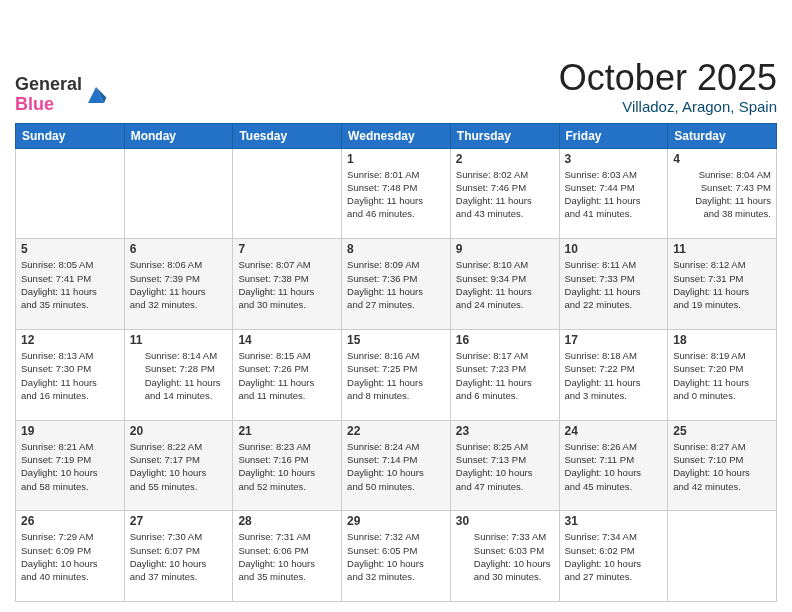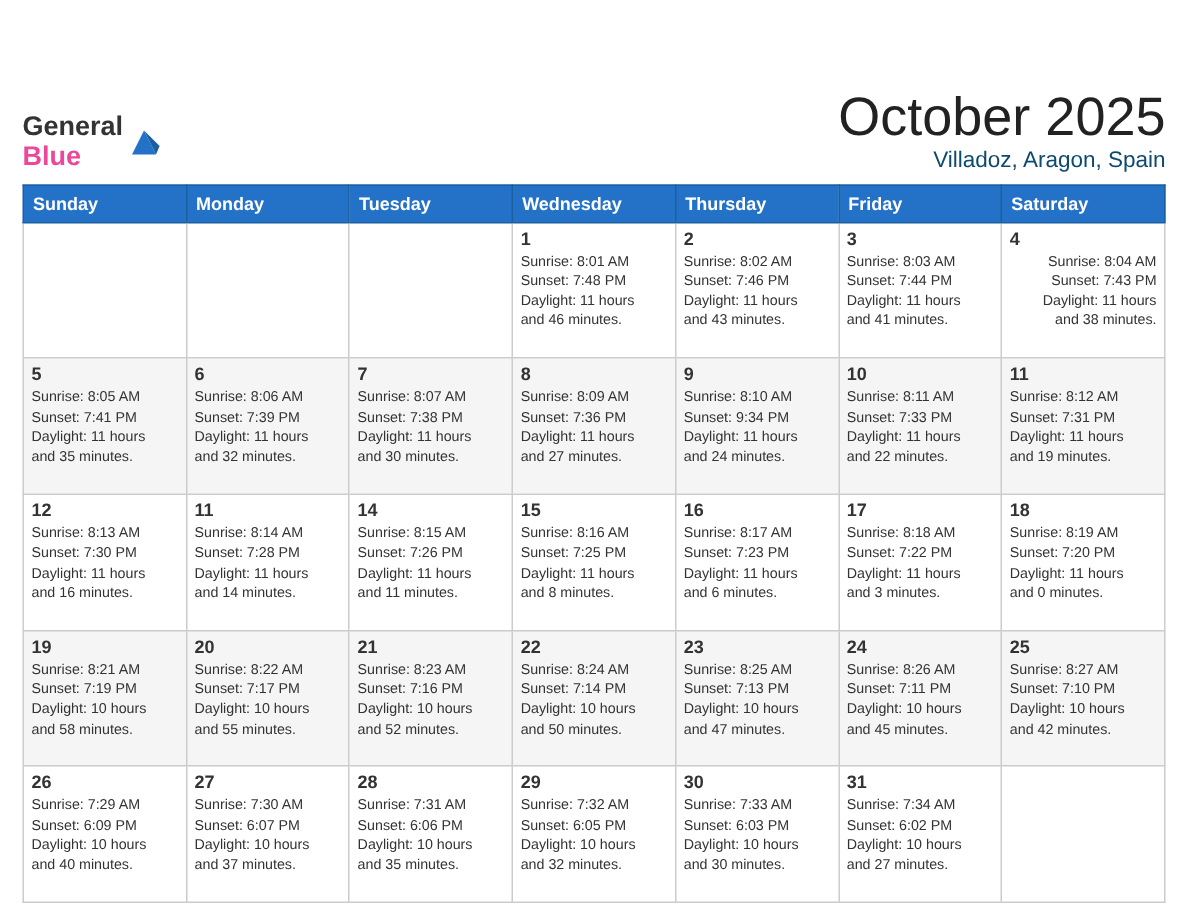--- a/index.html
+++ b/index.html
@@ -217,21 +217,21 @@
         <tr>
           <td>
             <span class="day-number">12</span>
             <div class="day-info" style="white-space: pre-line;">Sunrise: 8:13 AM
 Sunset: 7:30 PM
 Daylight: 11 hours
 and 16 minutes.</div>
           </td>
           <td>
             <span class="day-number">11</span>
-            <div class="day-info" style="white-space: pre-line;">Sunrise: 8:14 AM
+            <div class="day-info" style="white-space: pre-line; margin-left: 15px;">Sunrise: 8:14 AM
 Sunset: 7:28 PM
 Daylight: 11 hours
 and 14 minutes.</div>
           </td>
           <td>
             <span class="day-number">14</span>
             <div class="day-info" style="white-space: pre-line;">Sunrise: 8:15 AM
 Sunset: 7:26 PM
 Daylight: 11 hours
 and 11 minutes.</div>
@@ -340,21 +340,21 @@
           </td>
           <td>
             <span class="day-number">29</span>
             <div class="day-info" style="white-space: pre-line;">Sunrise: 7:32 AM
 Sunset: 6:05 PM
 Daylight: 10 hours
 and 32 minutes.</div>
           </td>
           <td>
             <span class="day-number">30</span>
-            <div class="day-info" style="white-space: pre-line;">Sunrise: 7:33 AM
+            <div class="day-info" style="white-space: pre-line; margin-left: 18px;">Sunrise: 7:33 AM
 Sunset: 6:03 PM
 Daylight: 10 hours
 and 30 minutes.</div>
           </td>
           <td>
             <span class="day-number">31</span>
             <div class="day-info" style="white-space: pre-line;">Sunrise: 7:34 AM
 Sunset: 6:02 PM
 Daylight: 10 hours
 and 27 minutes.</div>

